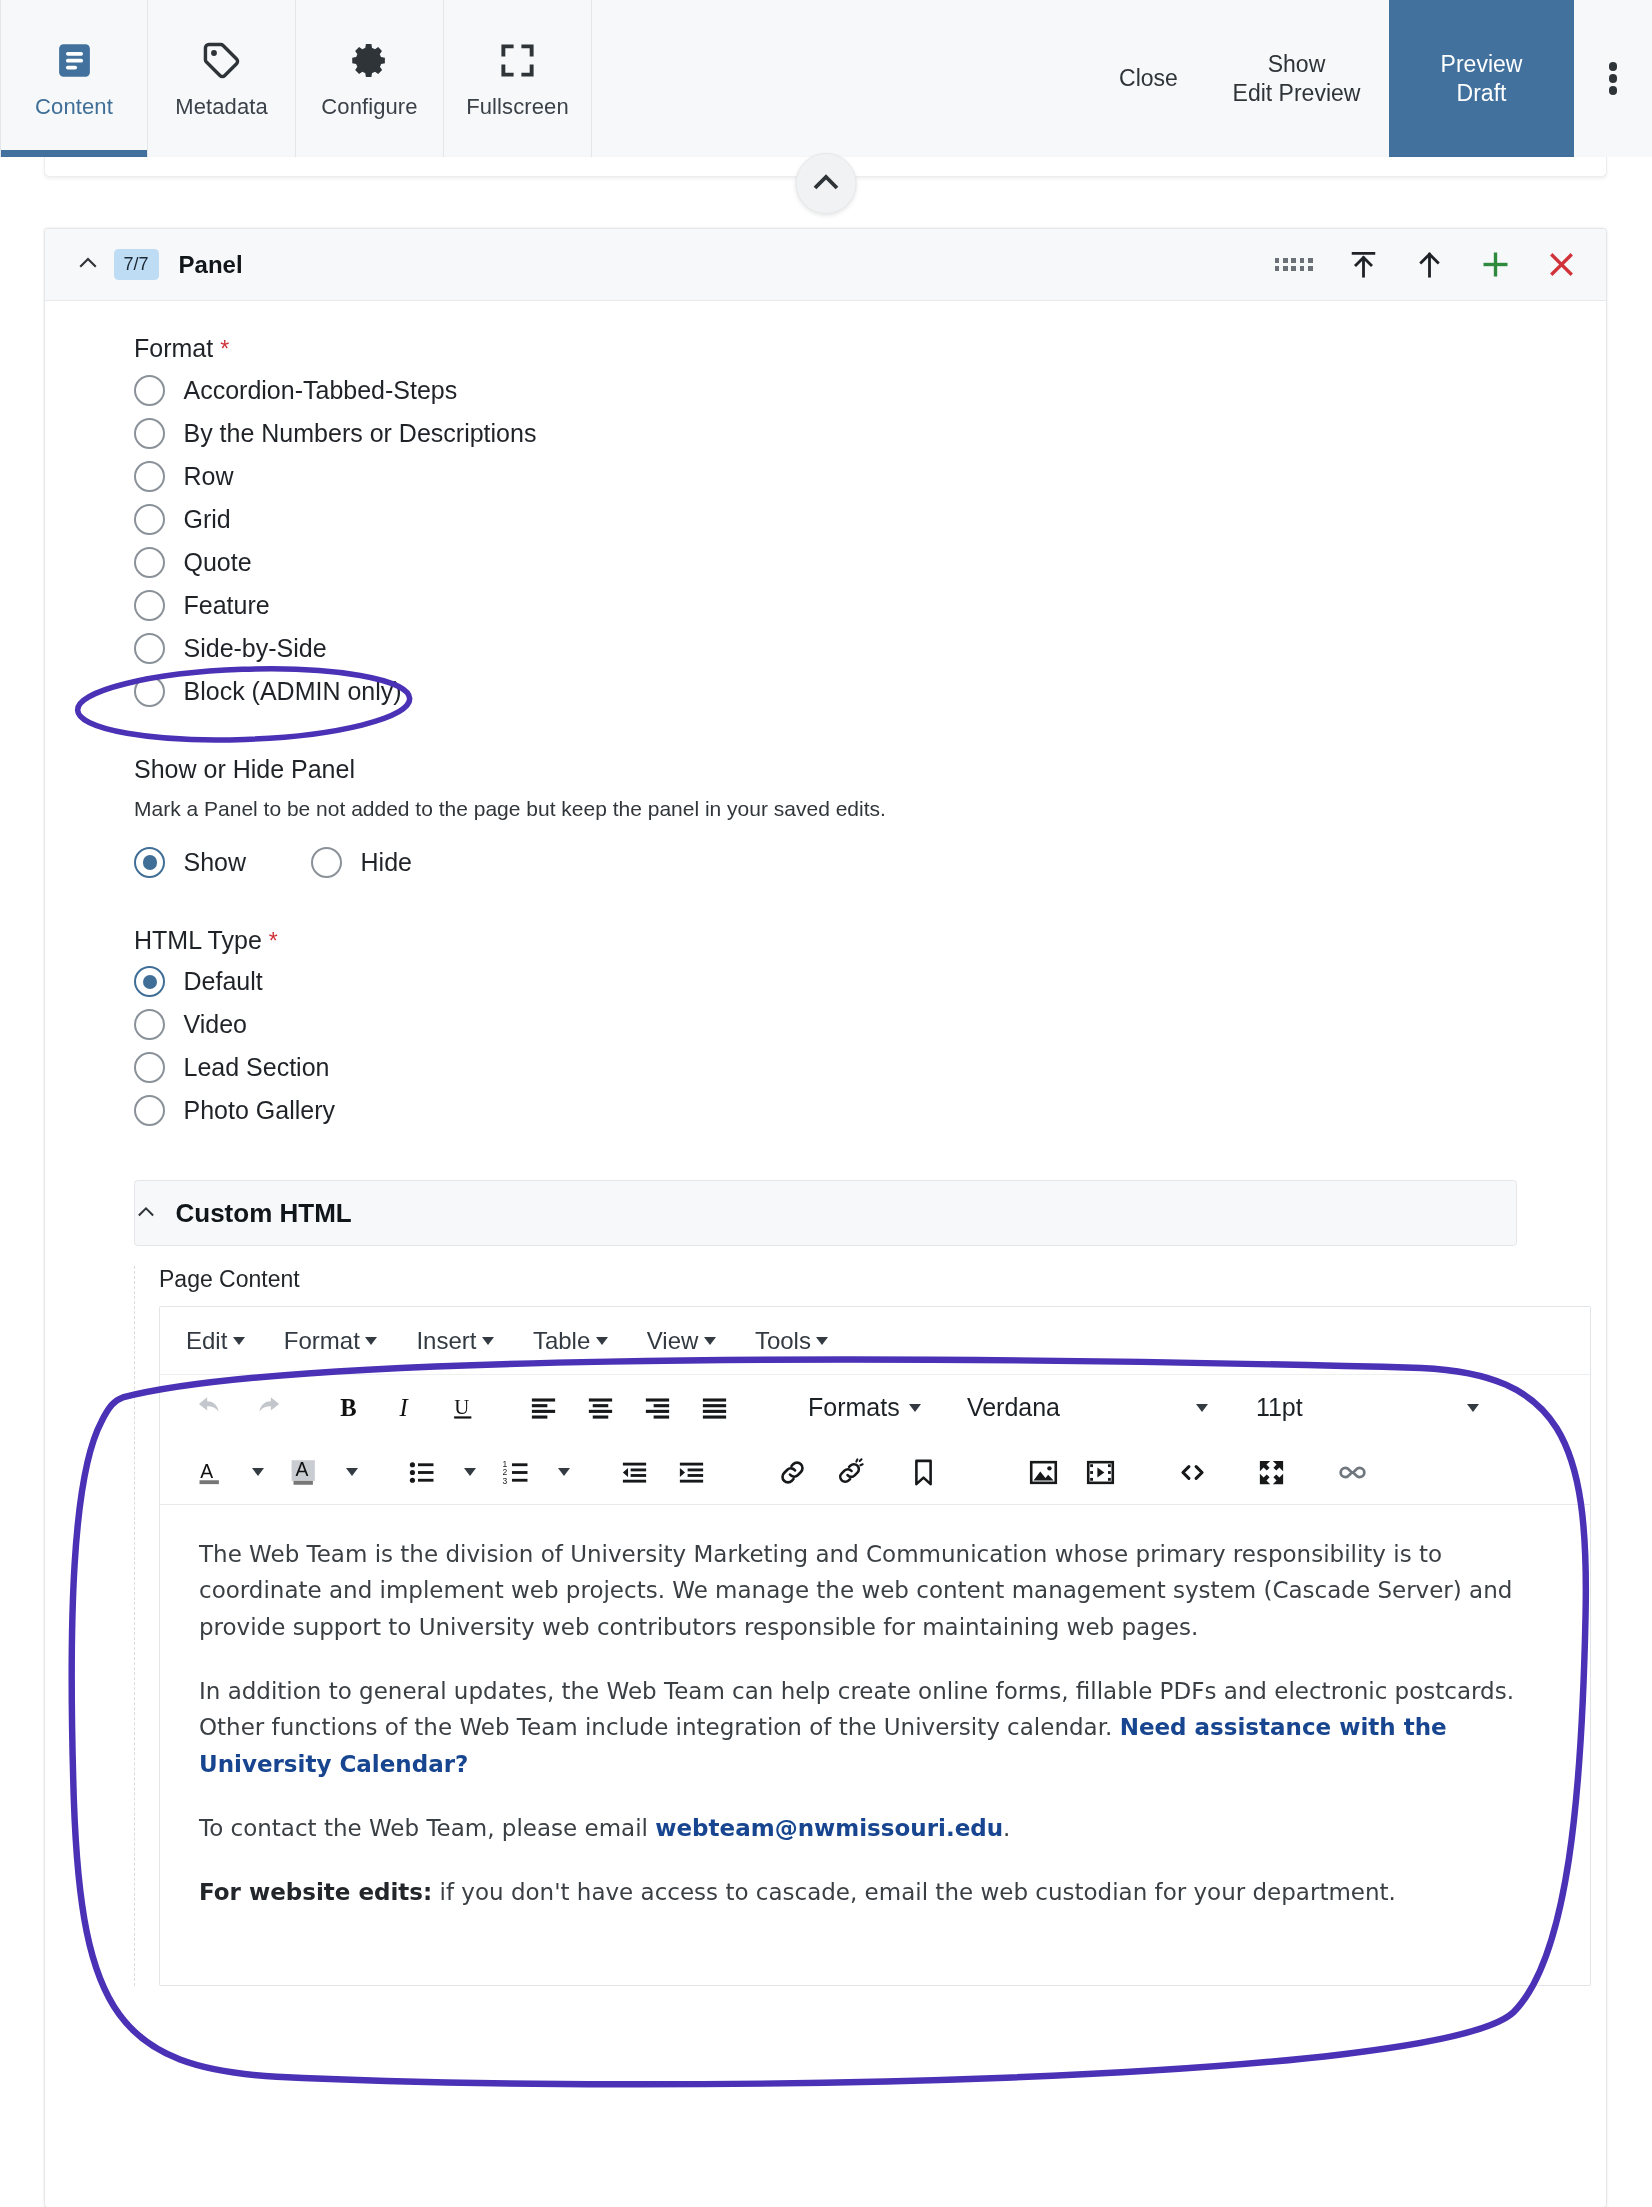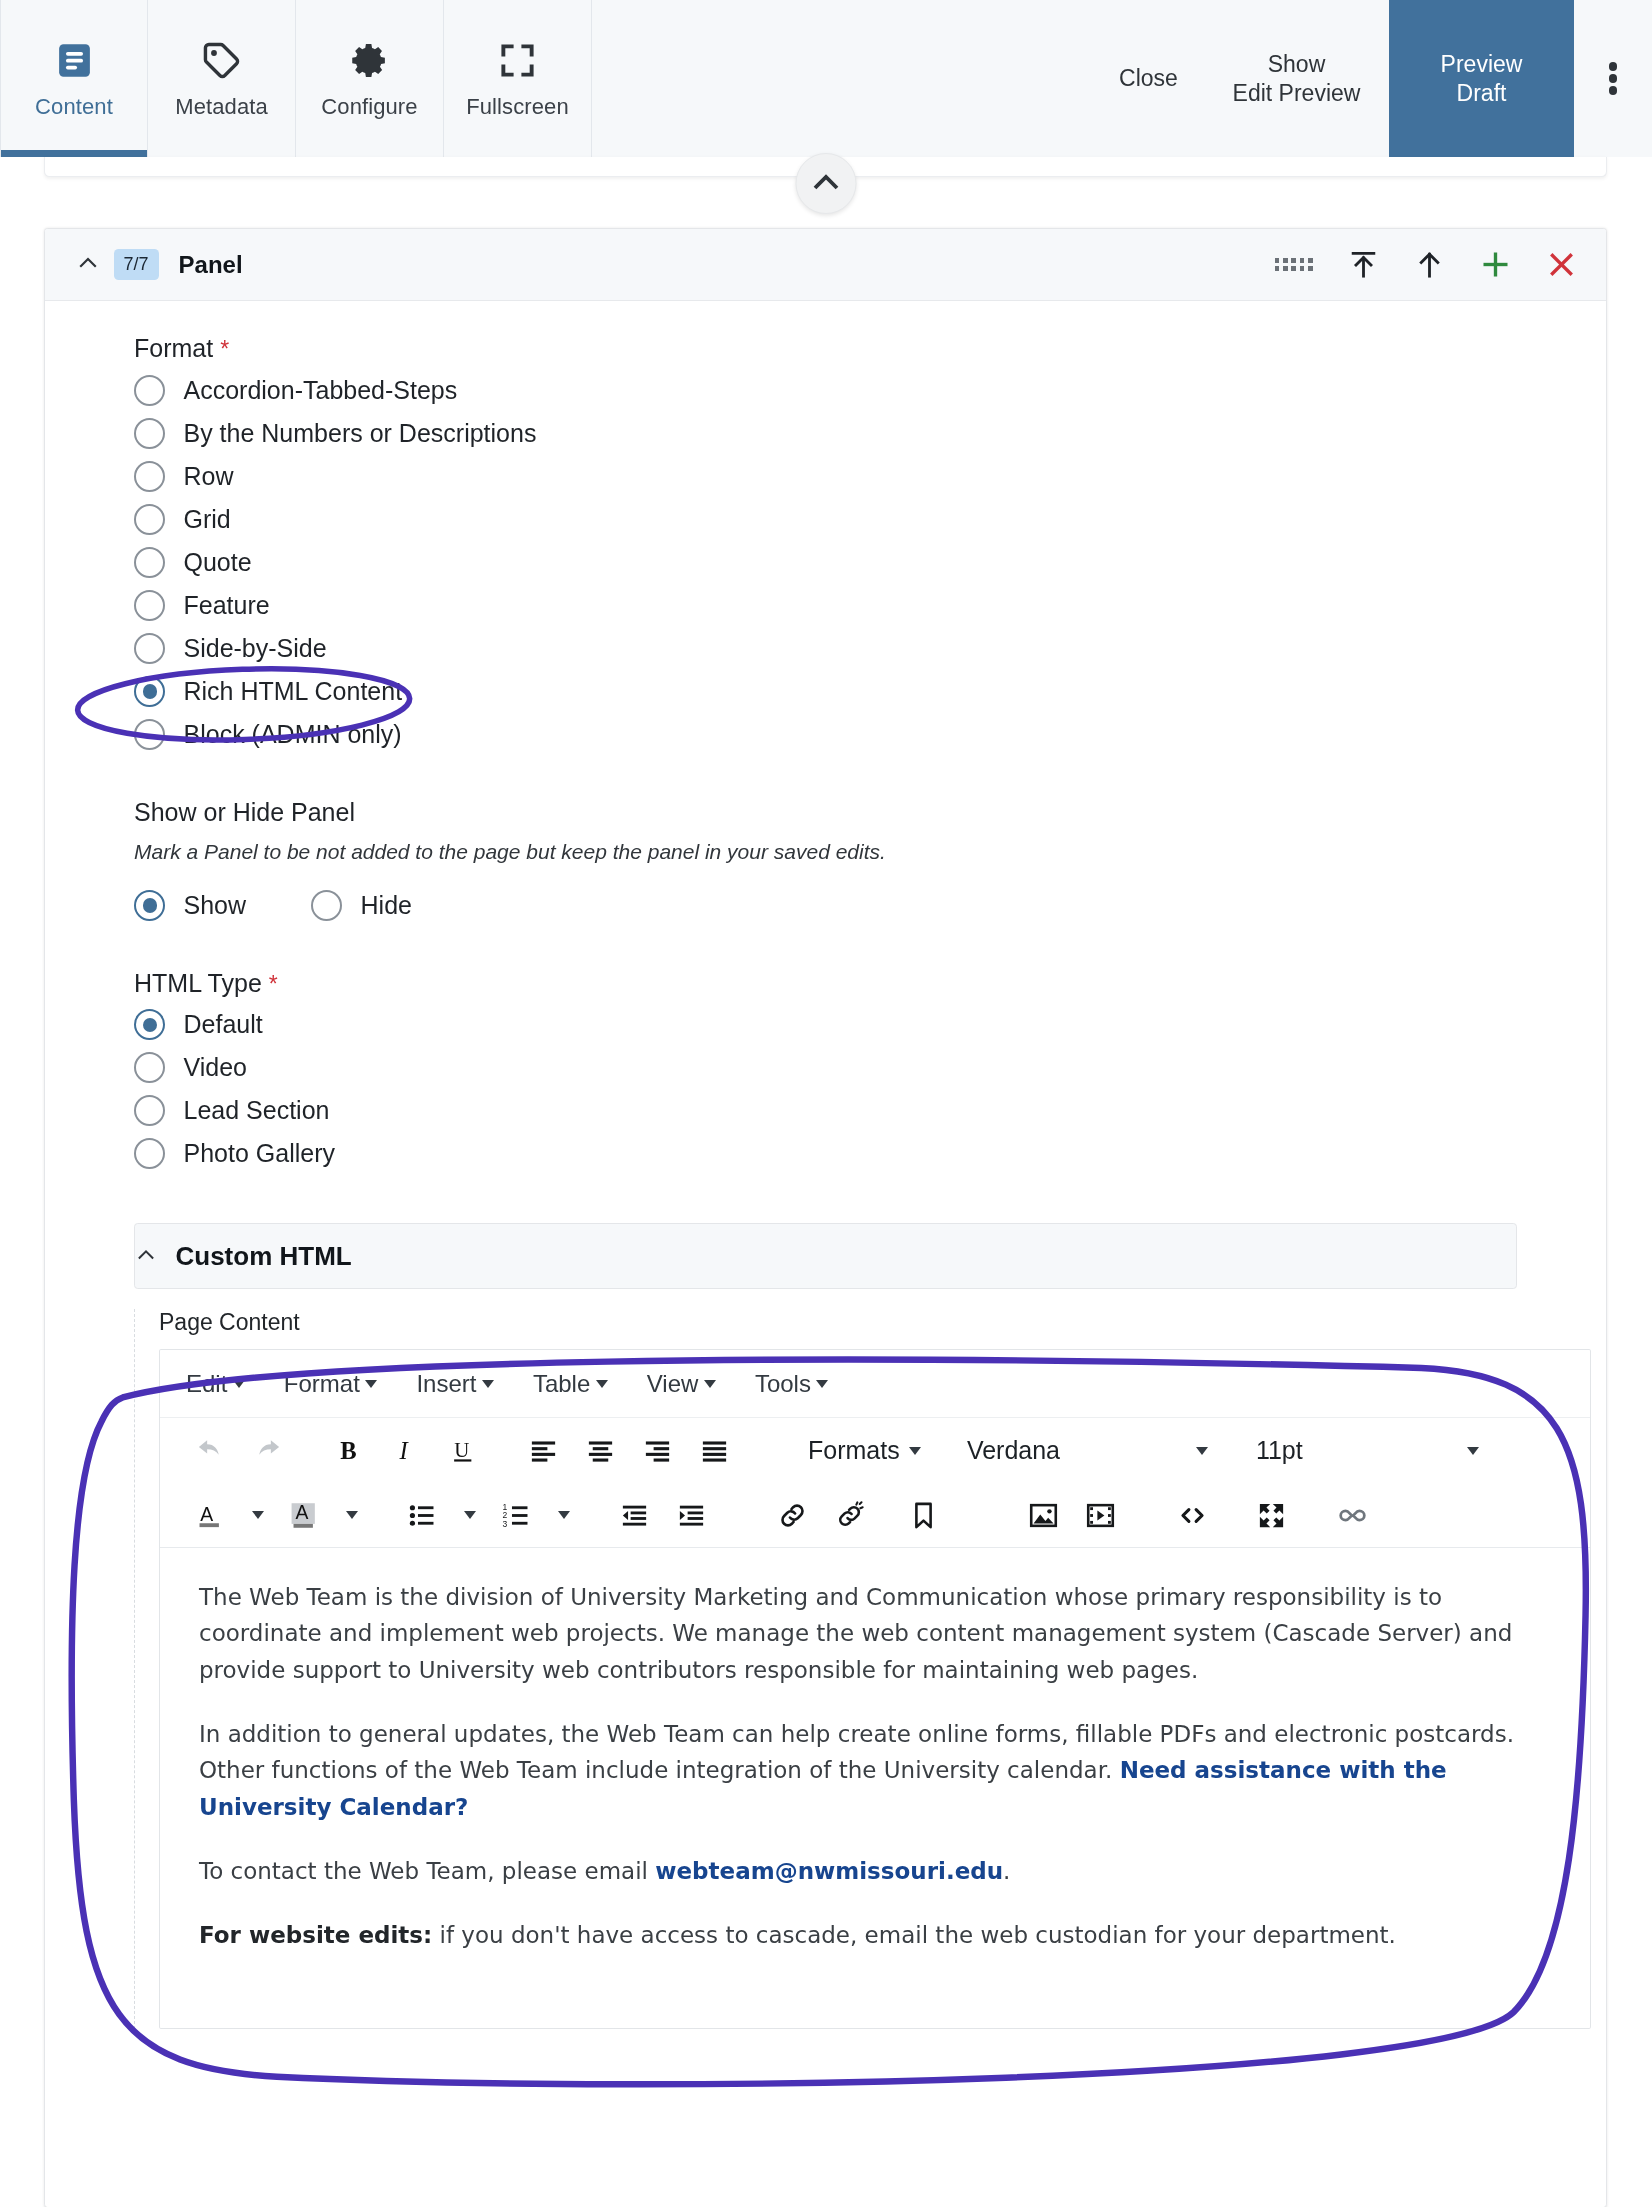--- a/index.html
+++ b/index.html
@@ -90,21 +90,21 @@
   .head-icons{ margin-left:auto; display:flex; align-items:center; gap:35px; padding-right:5.5px; }
   .hicon{ cursor:pointer; display:flex; align-items:center; justify-content:center; }
 
   .dots-grid{ display:grid; grid-template-columns:repeat(5,4.6px); grid-gap:3.7px 3.7px; }
   .dots-grid i{ width:4.6px; height:4.6px; background:#6b7177; display:block; }
 
   
   .body{ padding:33px 0 0 89px; }
   .flabel{ font-size:25px; color:#1f2328; margin:0 0 5.5px; }
   .req{ color:#d0333a; font-size:23px; }
-  .hint{ font-size:21px; font-style:italic; color:#31363b; margin:13px 0 20px; }
+  .hint{ font-size:21px; color:#31363b; margin:13px 0 20px; }
 
   .radio-row{ display:flex; align-items:center; height:43px; cursor:pointer; }
   .rad{
     width:31px; height:31px; border-radius:50%;
     border:2.8px solid #8a9199; background:#fff;
     flex:0 0 31px; position:relative;
   }
   .rad.on{ border-color:#3f6e96; }
   .rad.on:after{
     content:""; position:absolute; left:6.5px; top:6.5px; width:14.8px; height:14.8px;
@@ -322,24 +322,20 @@
         </div>
         <div class="radio-row">
           <span class="rad"></span>
           <span class="rlabel">Feature</span>
         </div>
         <div class="radio-row">
           <span class="rad"></span>
           <span class="rlabel">Side-by-Side</span>
         </div>
         <div class="radio-row">
-          <span class="rad on"></span>
-          <span class="rlabel">Rich HTML Content</span>
-        </div>
-        <div class="radio-row">
           <span class="rad"></span>
           <span class="rlabel">Block (ADMIN only)</span>
         </div>
       </div>
     </div>
 
     <div class="sect">
       <div class="flabel">Show or Hide Panel</div>
       <div class="hint">Mark a Panel to be not added to the page but keep the panel in your saved edits.</div>
       <div class="inline-radios">

